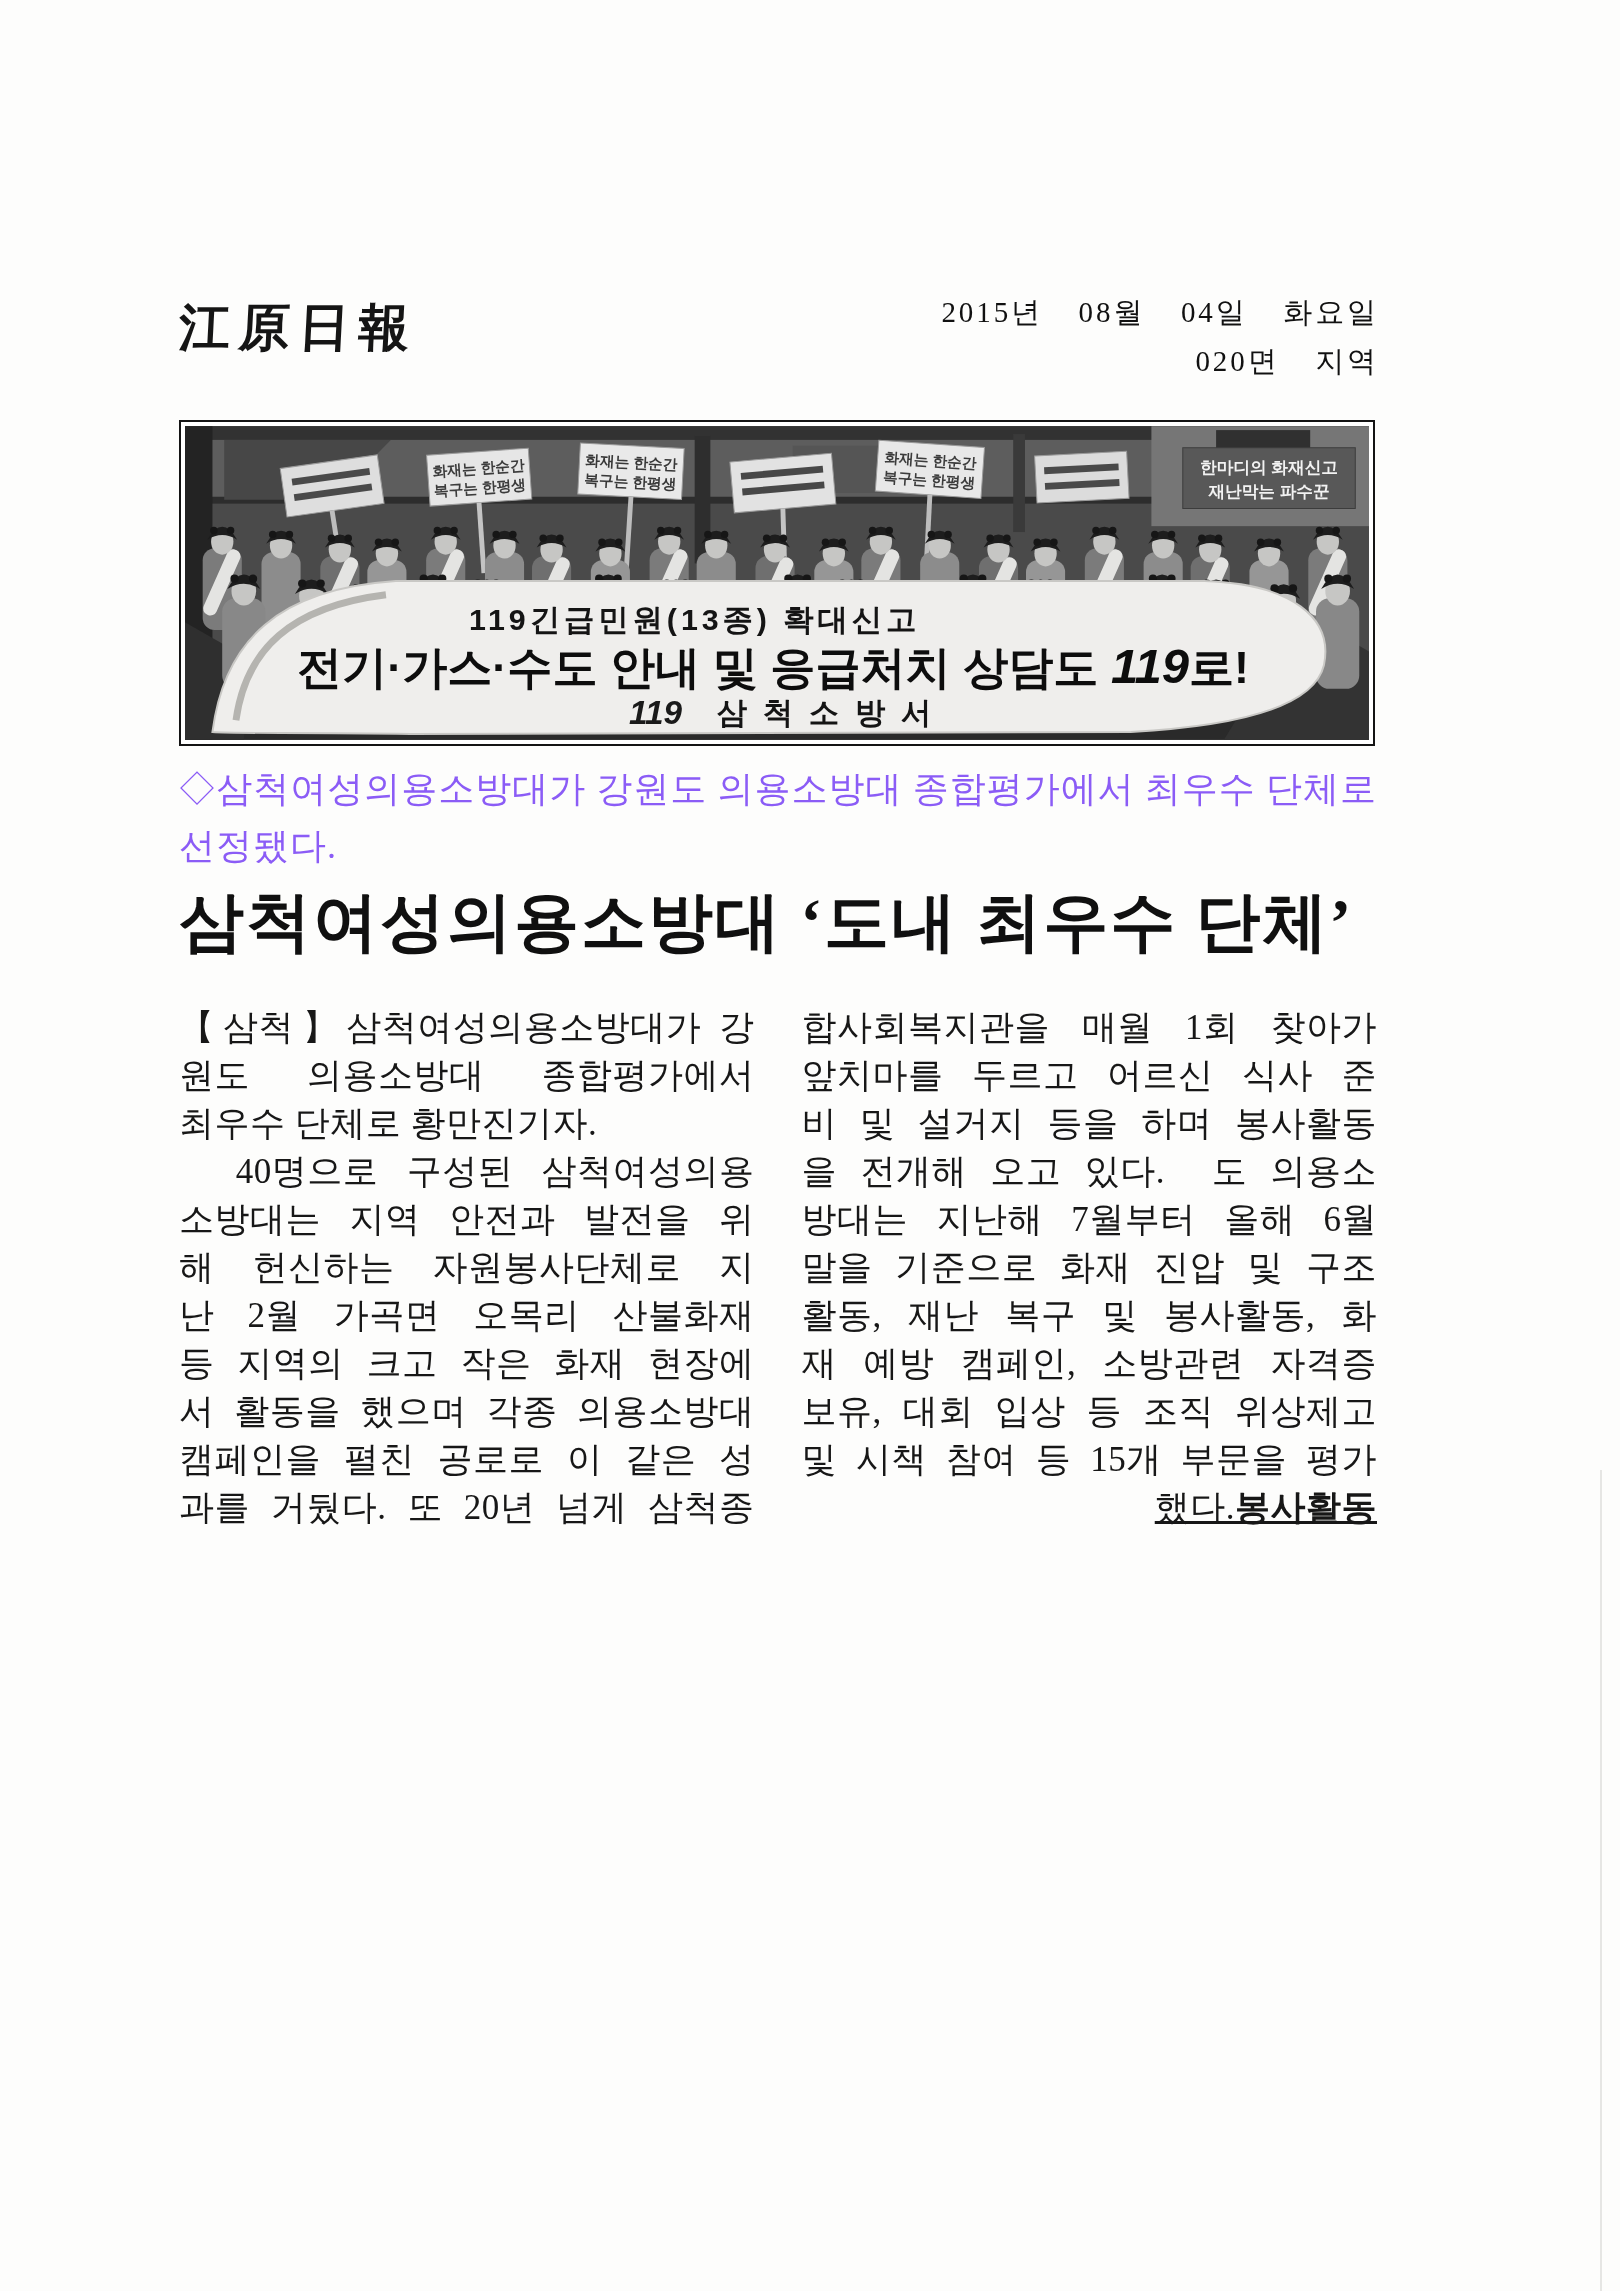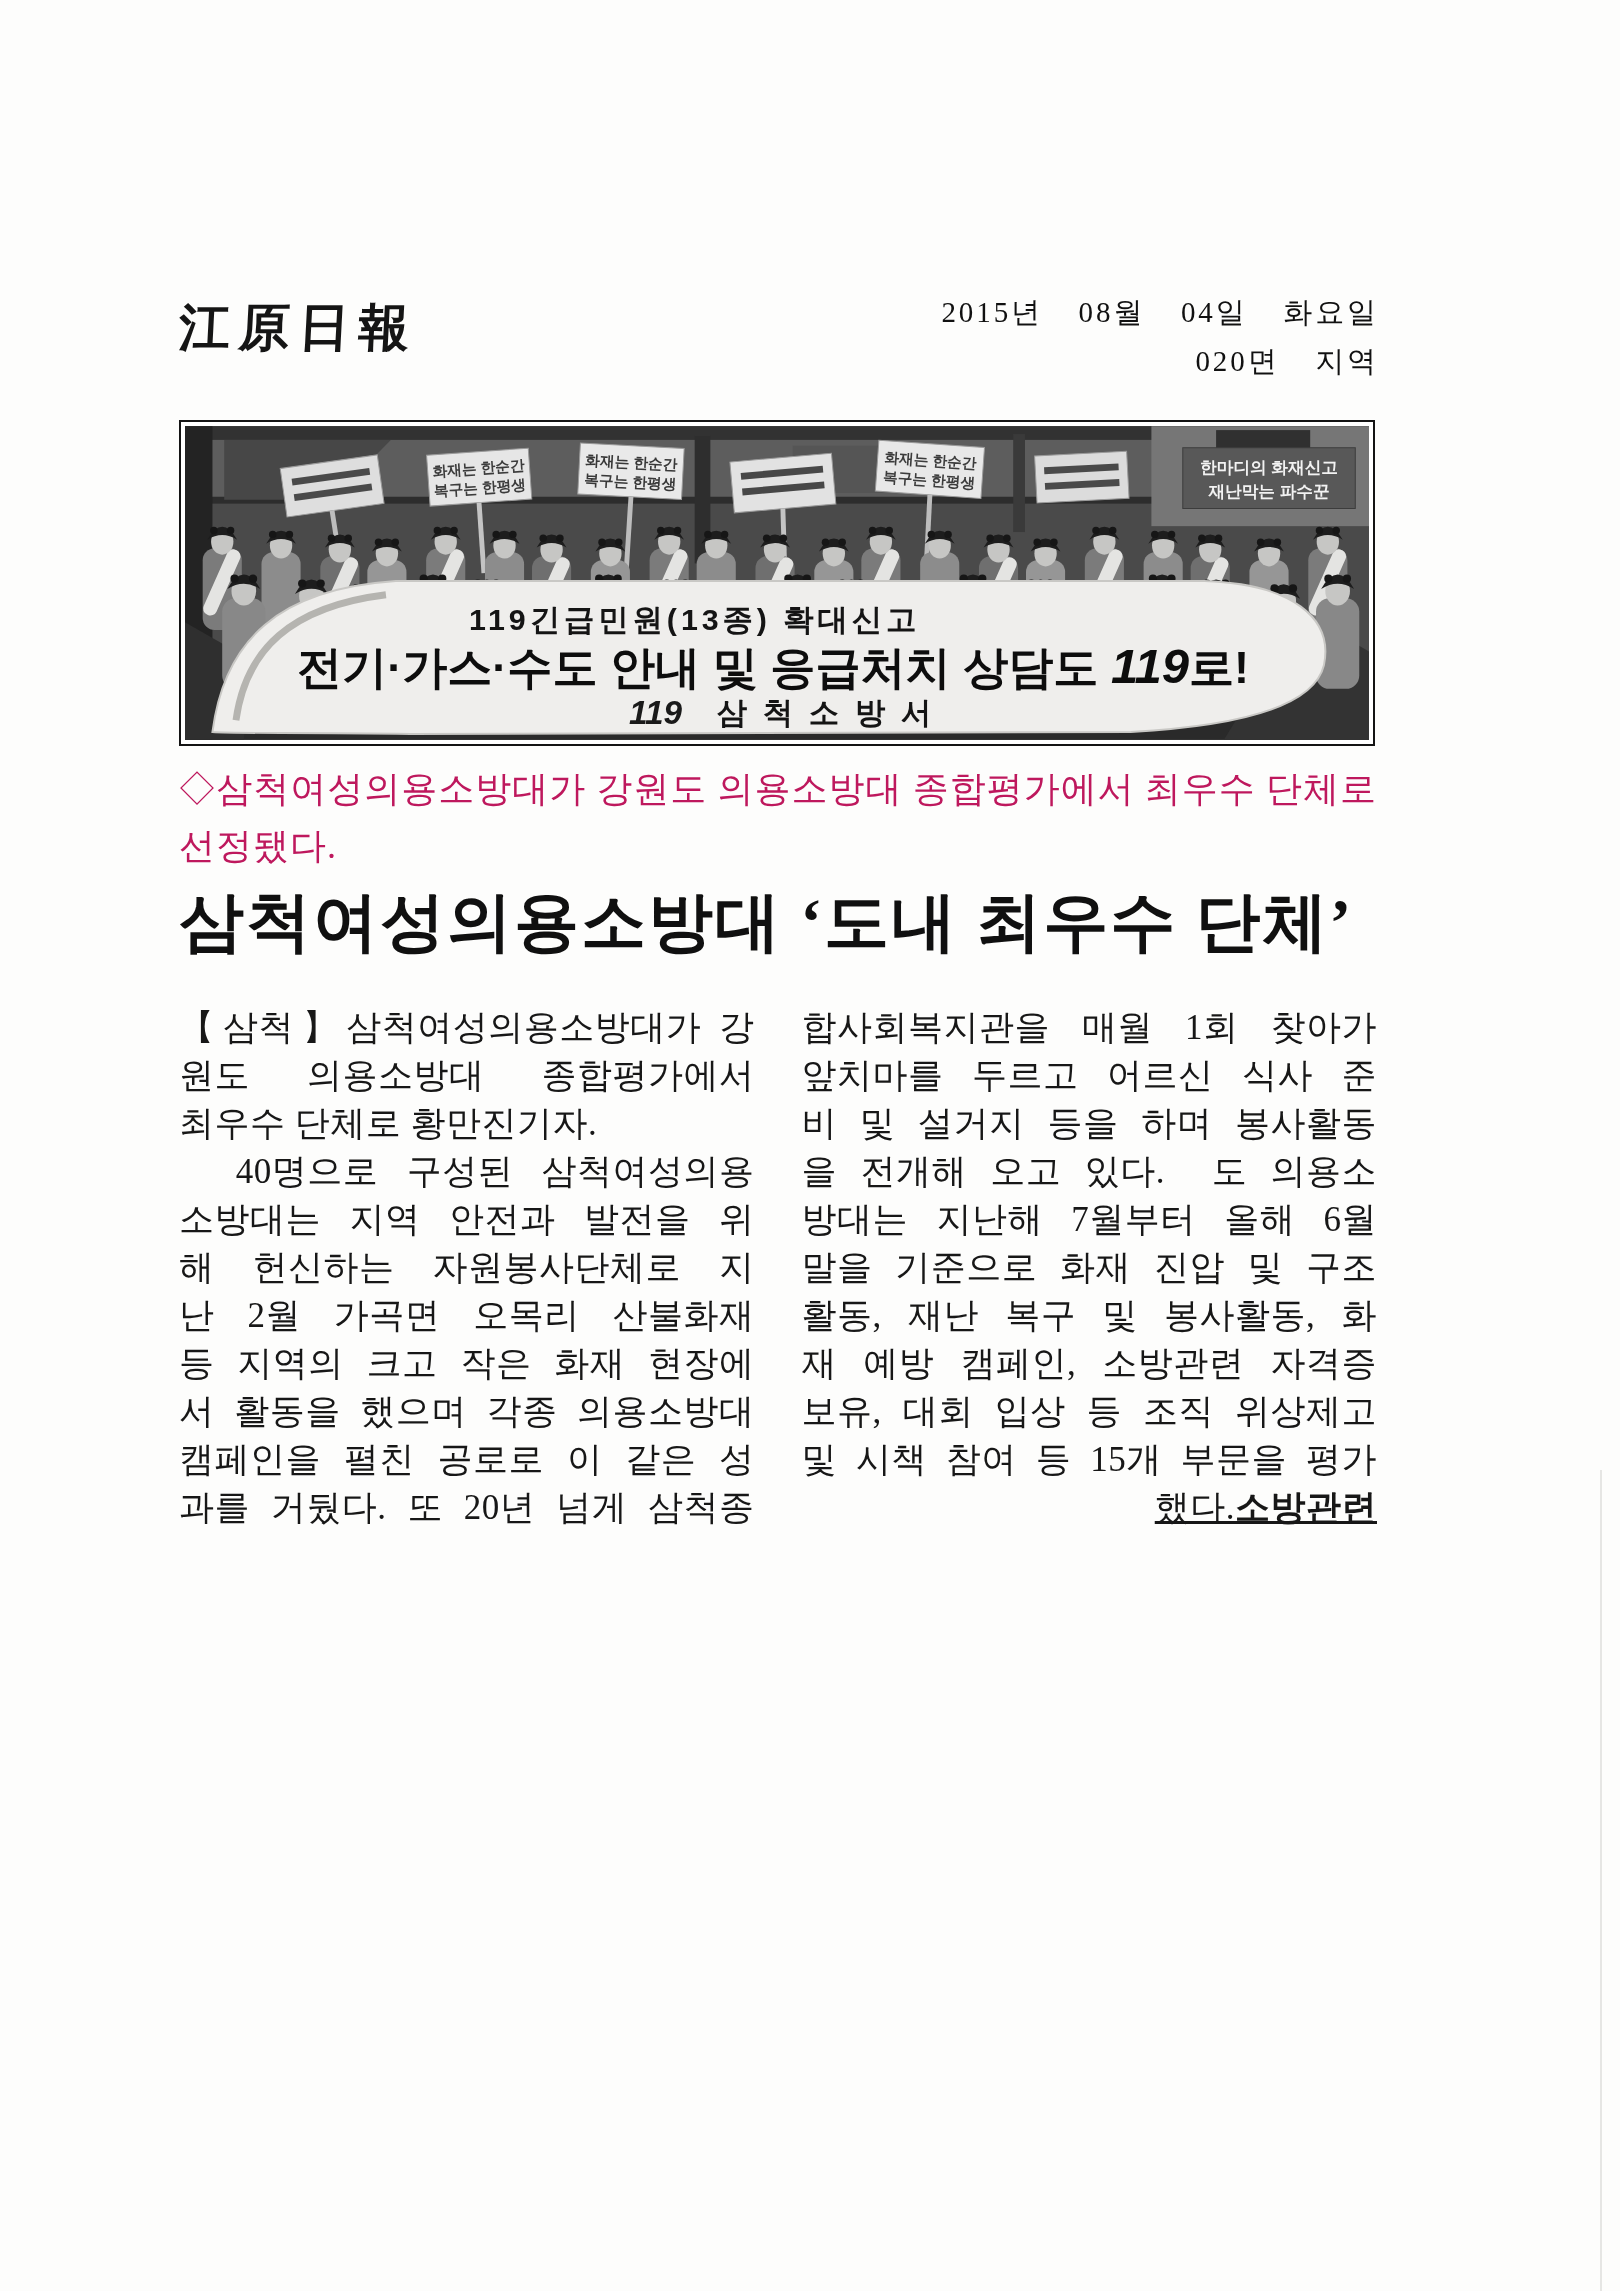--- a/index.html
+++ b/index.html
@@ -21,21 +21,21 @@
   .date-line{word-spacing:25.5px;}
   .page-line{word-spacing:25.5px;}
   
   .photo-frame{
     position:absolute;left:179px;top:420px;width:1184px;height:314px;
     margin:0;border:2.9px solid #141414;padding:3.9px;background:#fff;
   }
   .photo-frame svg{display:block;width:1184px;height:314px;}
   
   .caption{position:absolute;left:179px;top:761px;width:1198px;
-    font-size:36px;line-height:57px;letter-spacing:1px;color:#be185d;}
+    font-size:36px;line-height:57px;letter-spacing:1px;color:#8b5cf6;}
   .cap-line{white-space:pre-wrap;}
   .fill{text-align:justify;text-align-last:justify;}
   
   .headline{
     position:absolute;left:179px;top:875px;width:1215px;margin:0;
     font-size:65px;line-height:94px;font-weight:700;letter-spacing:2px;color:#101010;
     font-family:"Liberation Serif",serif;white-space:nowrap;
   }
   
   .article{position:absolute;left:179px;top:1004px;width:1198px;display:flex;gap:47px;}
@@ -390,19 +390,19 @@
       <div class="ln fill">비 및 설거지 등을 하며 봉사활동</div>
       <div class="ln fill">을 전개해 오고 있다.  도 의용소</div>
       <div class="ln fill">방대는 지난해 7월부터 올해 6월</div>
       <div class="ln fill">말을 기준으로 화재 진압 및 구조</div>
       <div class="ln fill">활동, 재난 복구 및 봉사활동, 화</div>
       <div class="ln fill">재 예방 캠페인, 소방관련 자격증</div>
       <div class="ln fill">보유, 대회 입상 등 조직 위상제고</div>
       <div class="ln fill">및 시책 참여 등 15개 부문을 평가</div>
       <div class="b-line">
         <span>했다.</span>
-        <span class="author">소방관련</span>
+        <span class="author">봉사활동</span>
       </div>
     </div>
   </div>
 
 </div>
 
 
 </body></html>

